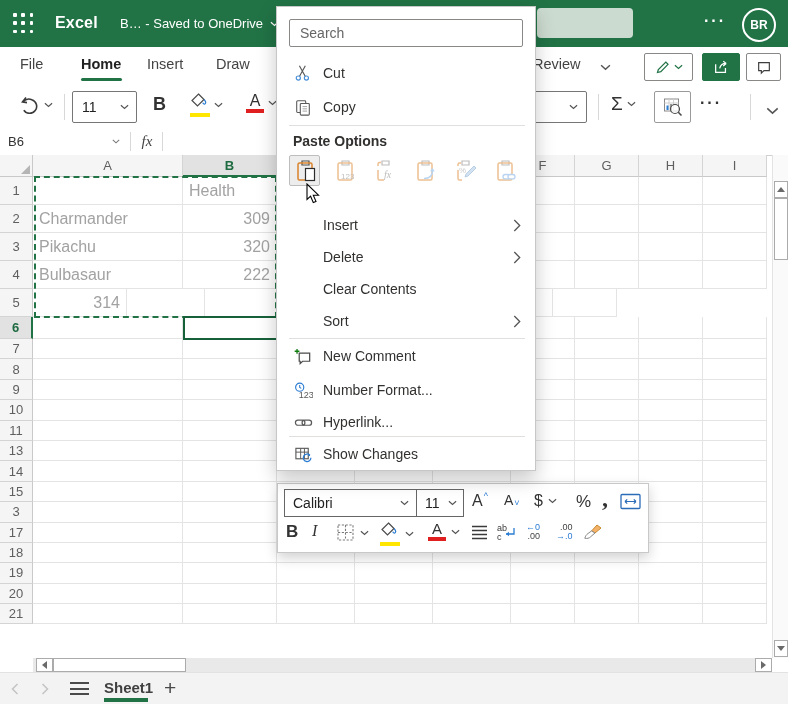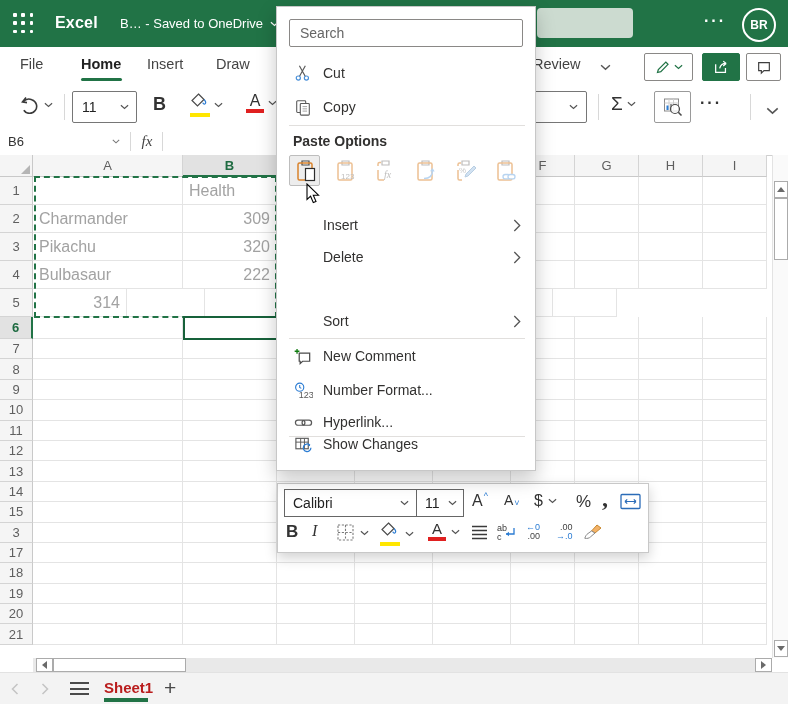--- a/index.html
+++ b/index.html
@@ -50,21 +50,21 @@
   .vscroll{position:absolute;left:772px;top:155px;width:16px;height:503px;background:#fafafa;border-left:1px solid #e3e3e3;box-sizing:border-box;}
   .hscroll{position:absolute;left:0;top:658px;width:788px;height:14px;background:#fff;}
   .htrack{position:absolute;left:33px;top:0;width:739px;height:14px;background:#e9e9e9;}
   .sbtn{position:absolute;background:#fff;border:1px solid #ababab;box-sizing:border-box;display:flex;align-items:center;justify-content:center;cursor:pointer;}
   .sthumb{position:absolute;background:#fff;border:1px solid #ababab;box-sizing:border-box;cursor:grab;}
   .tri{width:0;height:0;}
   
   .sheetbar{position:absolute;left:0;top:672px;width:788px;height:32px;background:#f3f3f3;border-top:1px solid #e2e2e2;box-sizing:border-box;}
   .hamb{position:absolute;left:70px;top:9px;width:19px;height:13px;cursor:pointer;}
   .hamb i{display:block;height:2px;background:#4a4a4a;margin-bottom:3.5px;}
-  .sheettab{position:absolute;left:104px;top:6px;font-size:15px;font-weight:bold;color:#b91c1c;cursor:pointer;}
+  .sheettab{position:absolute;left:104px;top:6px;font-size:15px;font-weight:bold;color:#404040;cursor:pointer;}
   .sheetunderline{position:absolute;left:104px;top:25px;width:44px;height:4px;background:#217346;}
   .addsheet{position:absolute;left:164px;top:3px;font-size:21px;color:#4a4a4a;cursor:pointer;}
   
   .ctx{position:absolute;left:276px;top:6px;width:260px;height:465px;background:#fff;border:1px solid #c7c7c7;box-shadow:0 8px 18px rgba(0,0,0,.22);z-index:50;box-sizing:border-box;}
   .ctx-search{position:absolute;left:12px;top:12px;width:234px;height:28px;border:1px solid #8a8886;border-radius:2px;font-size:14px;padding:0 10px;box-sizing:border-box;outline:none;color:#333;}
   .ctx-search::placeholder{color:#666;}
   .mi{position:absolute;left:0;width:100%;height:32px;display:flex;align-items:center;cursor:pointer;box-sizing:border-box;}
   .mi .ic{width:20px;margin-left:16px;display:flex;justify-content:center;}
   .mi .lbl{margin-left:10px;font-size:14px;color:#323130;}
   .mi .lbl.noicon{margin-left:46px;}
@@ -363,32 +363,20 @@
         <div class="cell" style="width: 94px;"></div>
         <div class="cell" style="width: 78px;"></div>
         <div class="cell" style="width: 78px;"></div>
         <div class="cell" style="width: 78px;"></div>
         <div class="cell" style="width: 64px;"></div>
         <div class="cell" style="width: 64px;"></div>
         <div class="cell" style="width: 64px;"></div>
         <div class="cell" style="width: 64px;"></div>
       </div>
       <div class="grow" style="height: 20.4px;">
-        <div class="rowhdr">12</div>
-        <div class="cell" style="width: 150px;"></div>
-        <div class="cell" style="width: 94px;"></div>
-        <div class="cell" style="width: 78px;"></div>
-        <div class="cell" style="width: 78px;"></div>
-        <div class="cell" style="width: 78px;"></div>
-        <div class="cell" style="width: 64px;"></div>
-        <div class="cell" style="width: 64px;"></div>
-        <div class="cell" style="width: 64px;"></div>
-        <div class="cell" style="width: 64px;"></div>
-      </div>
-      <div class="grow" style="height: 20.4px;">
         <div class="rowhdr">13</div>
         <div class="cell" style="width: 150px;"></div>
         <div class="cell" style="width: 94px;"></div>
         <div class="cell" style="width: 78px;"></div>
         <div class="cell" style="width: 78px;"></div>
         <div class="cell" style="width: 78px;"></div>
         <div class="cell" style="width: 64px;"></div>
         <div class="cell" style="width: 64px;"></div>
         <div class="cell" style="width: 64px;"></div>
         <div class="cell" style="width: 64px;"></div>
@@ -607,20 +595,23 @@
     <svg class="chev" width="8" height="13" viewBox="0 0 7 12">
           <path d="M1 1l5 5-5 5" fill="none" stroke="#555" stroke-width="1.2"></path>
         </svg>
   </div>
   <div class="mi" style="top:234px">
     <span class="lbl noicon">Delete</span>
     <svg class="chev" width="8" height="13" viewBox="0 0 7 12">
           <path d="M1 1l5 5-5 5" fill="none" stroke="#555" stroke-width="1.2"></path>
         </svg>
   </div>
+  <div class="mi" style="top:266px">
+    <span class="lbl noicon">Clear Contents</span>
+  </div>
   <div class="mi" style="top:298px">
     <span class="lbl noicon">Sort</span>
     <svg class="chev" width="8" height="13" viewBox="0 0 7 12">
           <path d="M1 1l5 5-5 5" fill="none" stroke="#555" stroke-width="1.2"></path>
         </svg>
   </div>
   <div class="mdiv" style="top:331px"></div>
   <div class="mi" style="top:327px" style2="">
   </div>
   <div class="mi" style="top:327px;height:0"></div>
@@ -647,21 +638,21 @@
   <div class="mi" style="top:399px">
     <span class="ic">
           <svg width="19" height="19" viewBox="0 0 20 20">
             <rect x="1.5" y="7.5" width="10" height="5.4" rx="2.7" fill="none" stroke="#5a5a5a" stroke-width="1.3"></rect>
             <rect x="8.5" y="7.5" width="10" height="5.4" rx="2.7" fill="none" stroke="#5a5a5a" stroke-width="1.3"></rect>
           </svg>
         </span>
     <span class="lbl">Hyperlink...</span>
   </div>
   <div class="mdiv" style="top:429px"></div>
-  <div class="mi" style="top:421px">
+  <div class="mi" style="top:431px">
     <span class="ic">
           <svg width="19" height="19" viewBox="0 0 20 20">
             <rect x="2" y="3.5" width="13" height="11" fill="#fff" stroke="#5a5a5a" stroke-width="1.2"></rect>
             <path d="M2 7.5h13M7 3.5v11M11 3.5v11" stroke="#5a5a5a" stroke-width="1"></path>
             <path d="M17.8 13.5a4 4 0 11-1.2-2.9" fill="none" stroke="#2b7cd3" stroke-width="1.3"></path>
             <path d="M17 9.5l-.2 2.4-2.3-.8z" fill="#2b7cd3"></path>
           </svg>
         </span>
     <span class="lbl">Show Changes</span>
   </div>

